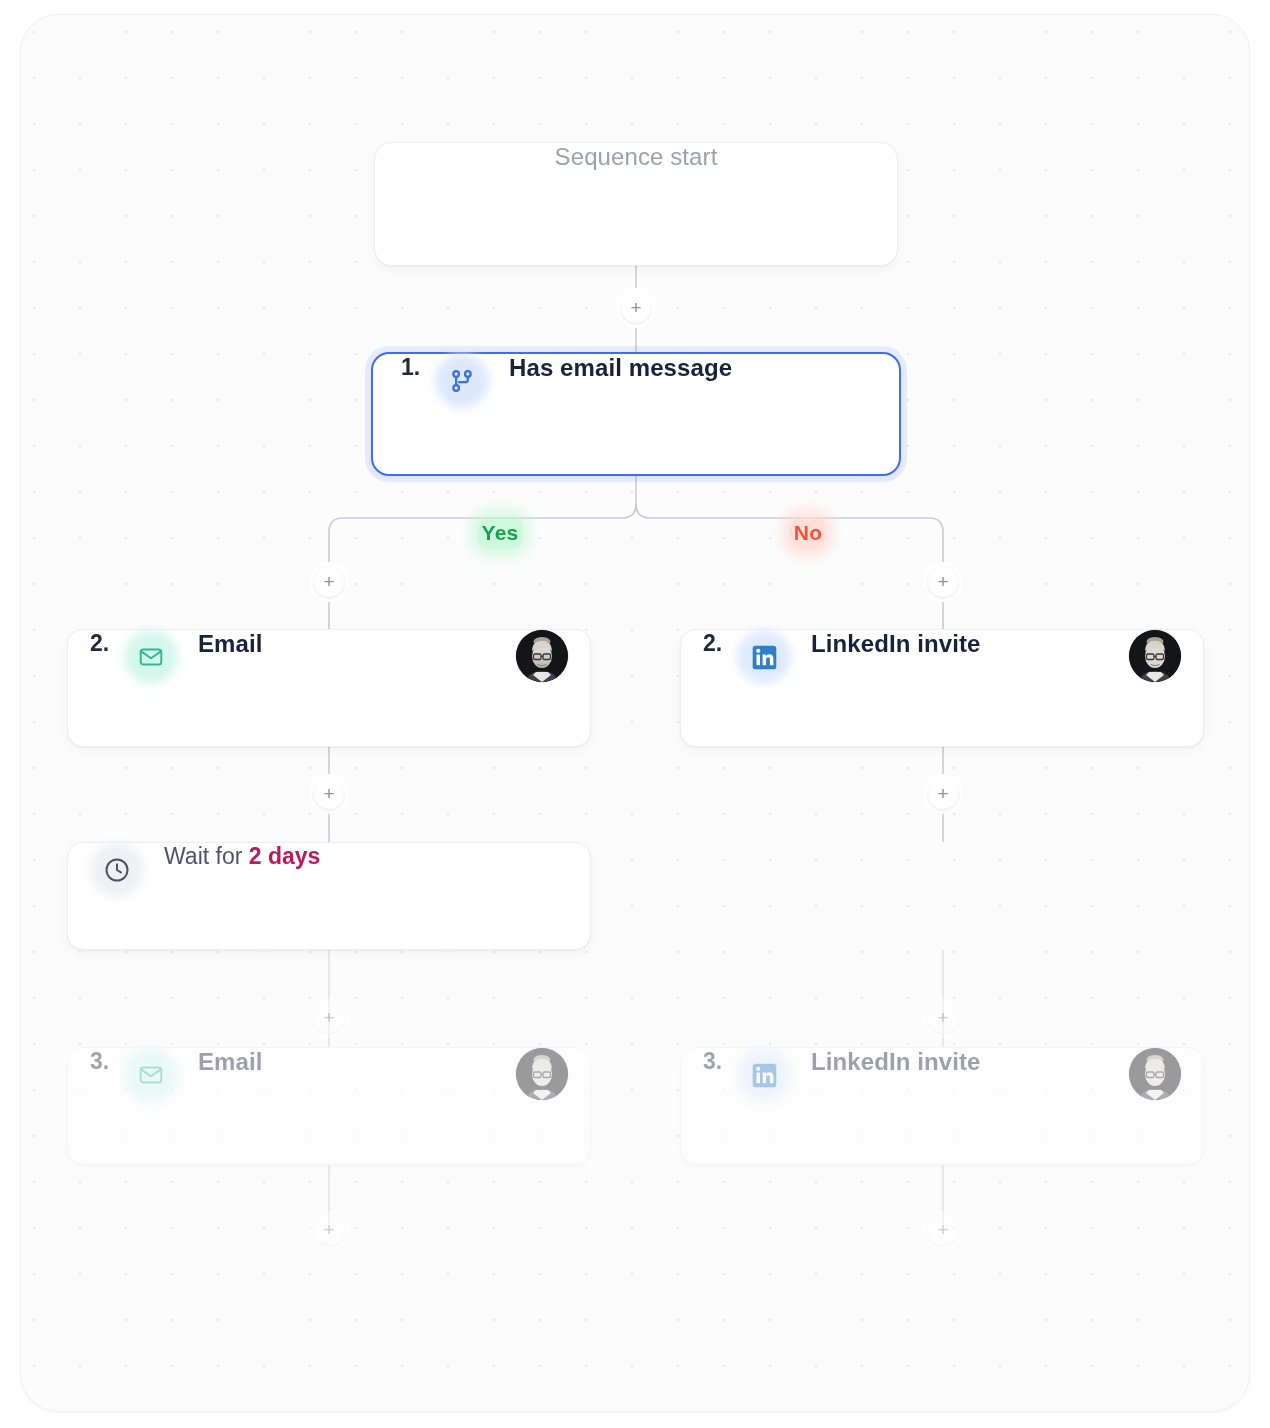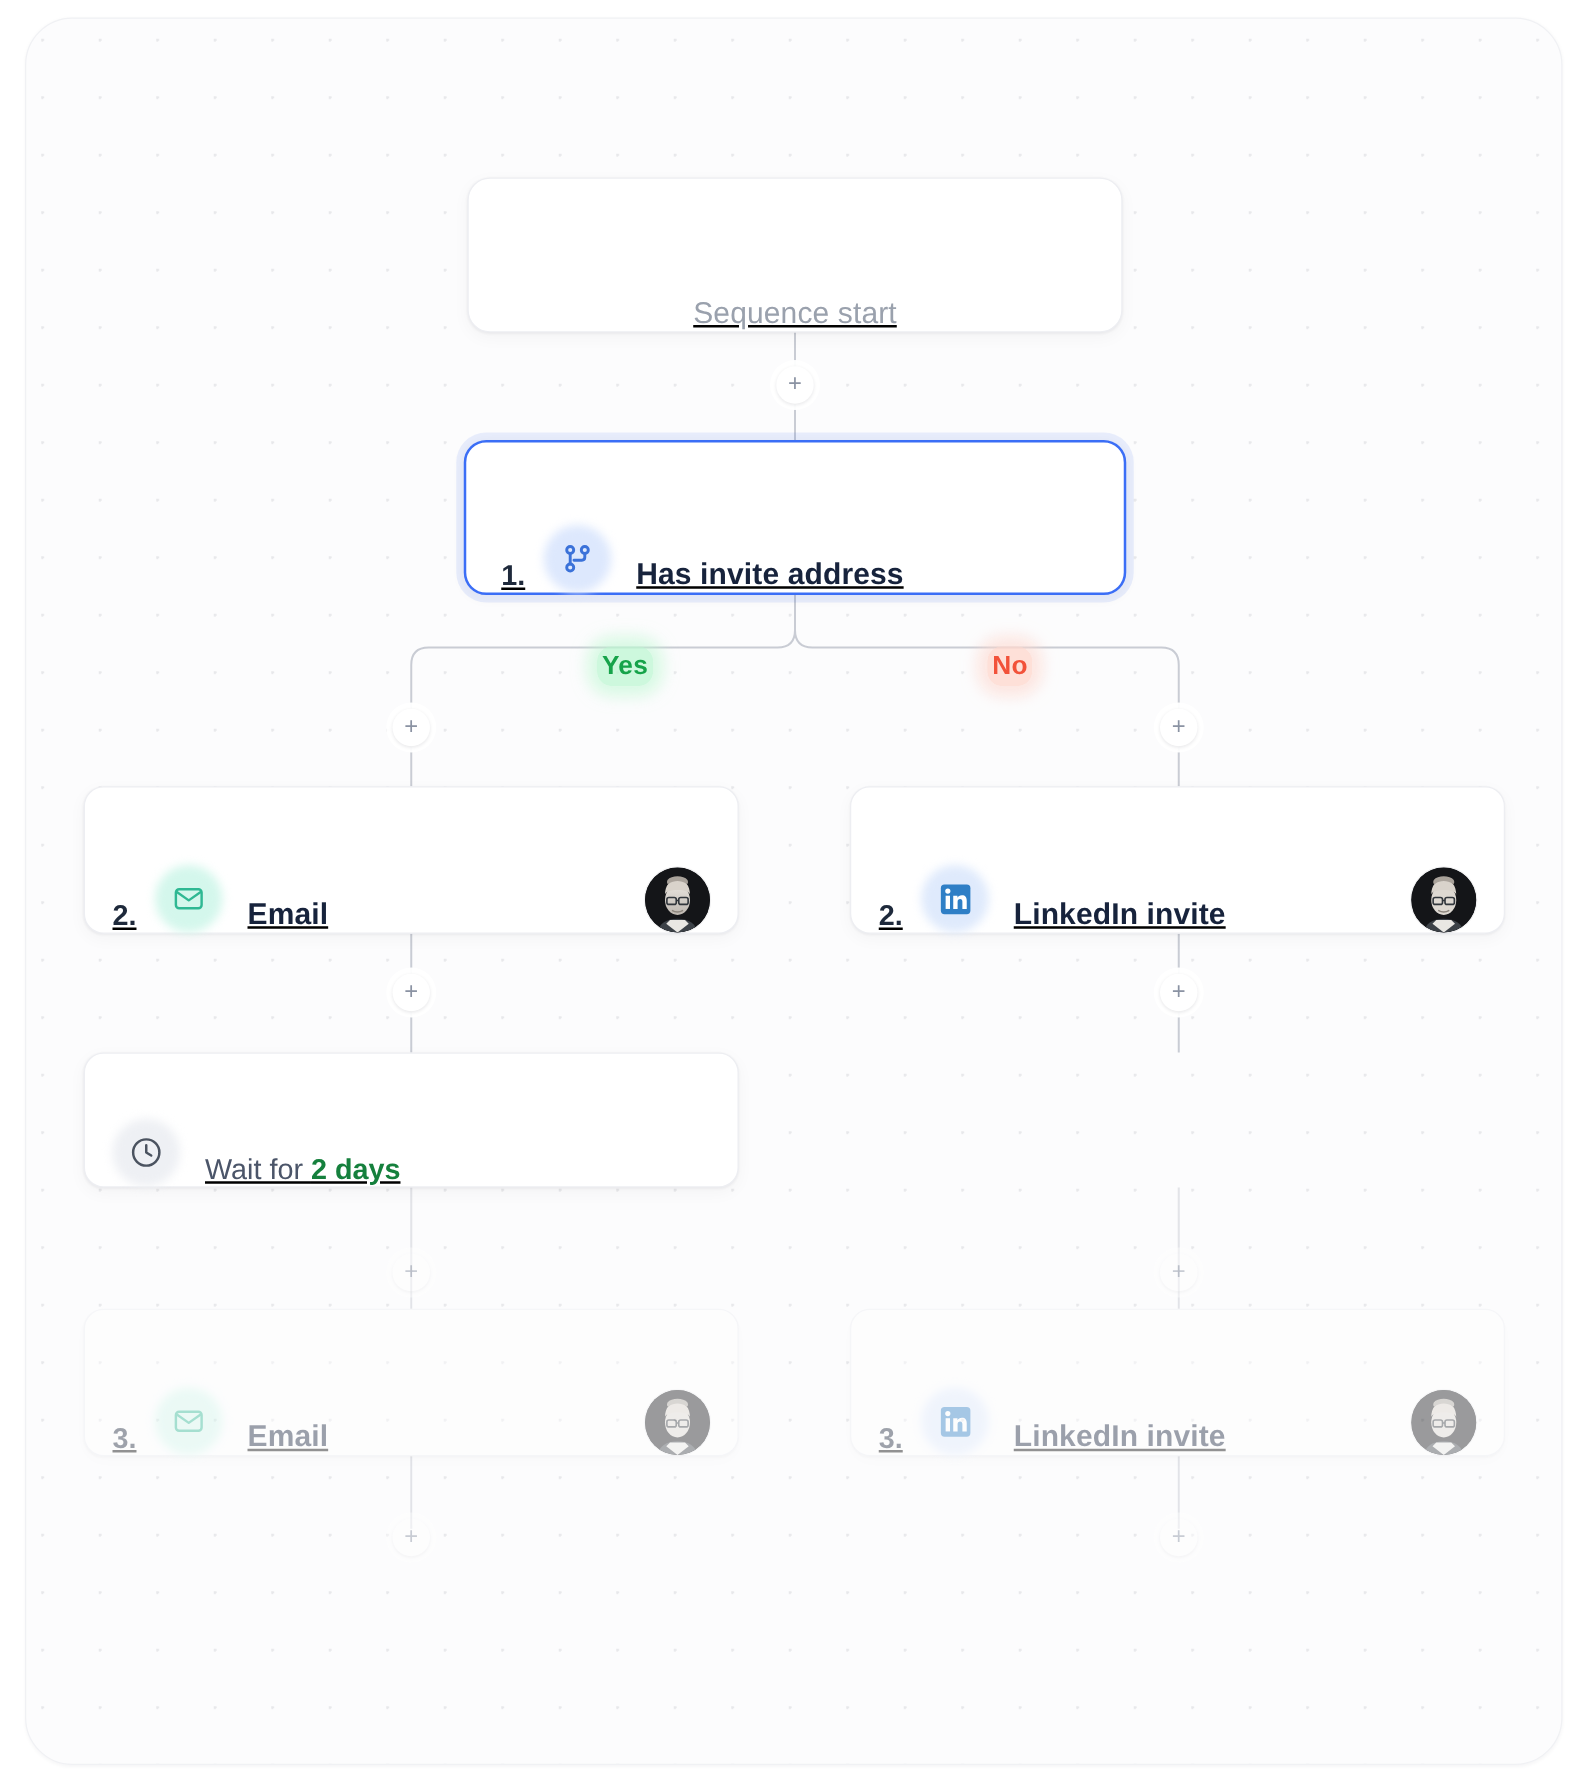--- a/index.html
+++ b/index.html
@@ -49,22 +49,21 @@
 
   
   .node {
     position: absolute;
     box-sizing: border-box;
     background: #ffffff;
     border: 1px solid #edeef2;
     border-radius: 16px;
     box-shadow: 0 1px 2px rgba(16,24,40,0.05), 0 4px 14px rgba(16,24,40,0.035);
     display: flex;
-    align-items: flex-end;
-    text-decoration: underline;
+    align-items: flex-start;
   }
 
   
   .node-start {
     left: 353px;
     top: 127px;
     width: 524px;
     height: 124px;
     justify-content: center;
     border-radius: 18px;
@@ -151,21 +150,21 @@
   }
   .node-title-strong { font-weight: 700; }
 
   .wait-text {
     font-size: 23px;
     color: #4b5569;
     font-weight: 500;
     white-space: nowrap;
   }
   .wait-value {
-    color: #15803d;
+    color: #be185d;
     font-weight: 700;
   }
 
   .avatar {
     width: 52px;
     height: 52px;
     border-radius: 50%;
     margin-left: auto;
     flex: none;
     overflow: hidden;
@@ -262,21 +261,21 @@
       <span class="badge-wrap">
         <span class="icon-blob blob-blue"></span>
         <svg class="glyph" width="28" height="28" viewBox="0 0 24 24" fill="none" stroke="#3b72d9" stroke-width="2" stroke-linecap="round" stroke-linejoin="round">
           <circle cx="7" cy="6" r="2.4"></circle>
           <circle cx="17" cy="6" r="2.4"></circle>
           <circle cx="7" cy="18" r="2.4"></circle>
           <path d="M7 8.4 L7 15.6"></path>
           <path d="M17 8.4 L17 11 Q17 13 15 13 L9.6 13"></path>
         </svg>
       </span>
-      <span class="node-title node-title-strong">Has invite address</span>
+      <span class="node-title node-title-strong">Has email message</span>
     </div>
 
     <div class="branch-label branch-yes" style="left:479px; top:518px;">Yes</div>
     <div class="branch-label branch-no" style="left:787px; top:518px;">No</div>
 
     <div class="plus" style="left:308px; top:567px;"></div>
     <div class="plus" style="left:922px; top:567px;"></div>
 
     <div class="node node-step col-left row-step2">
       <span class="step-index">2.</span>

